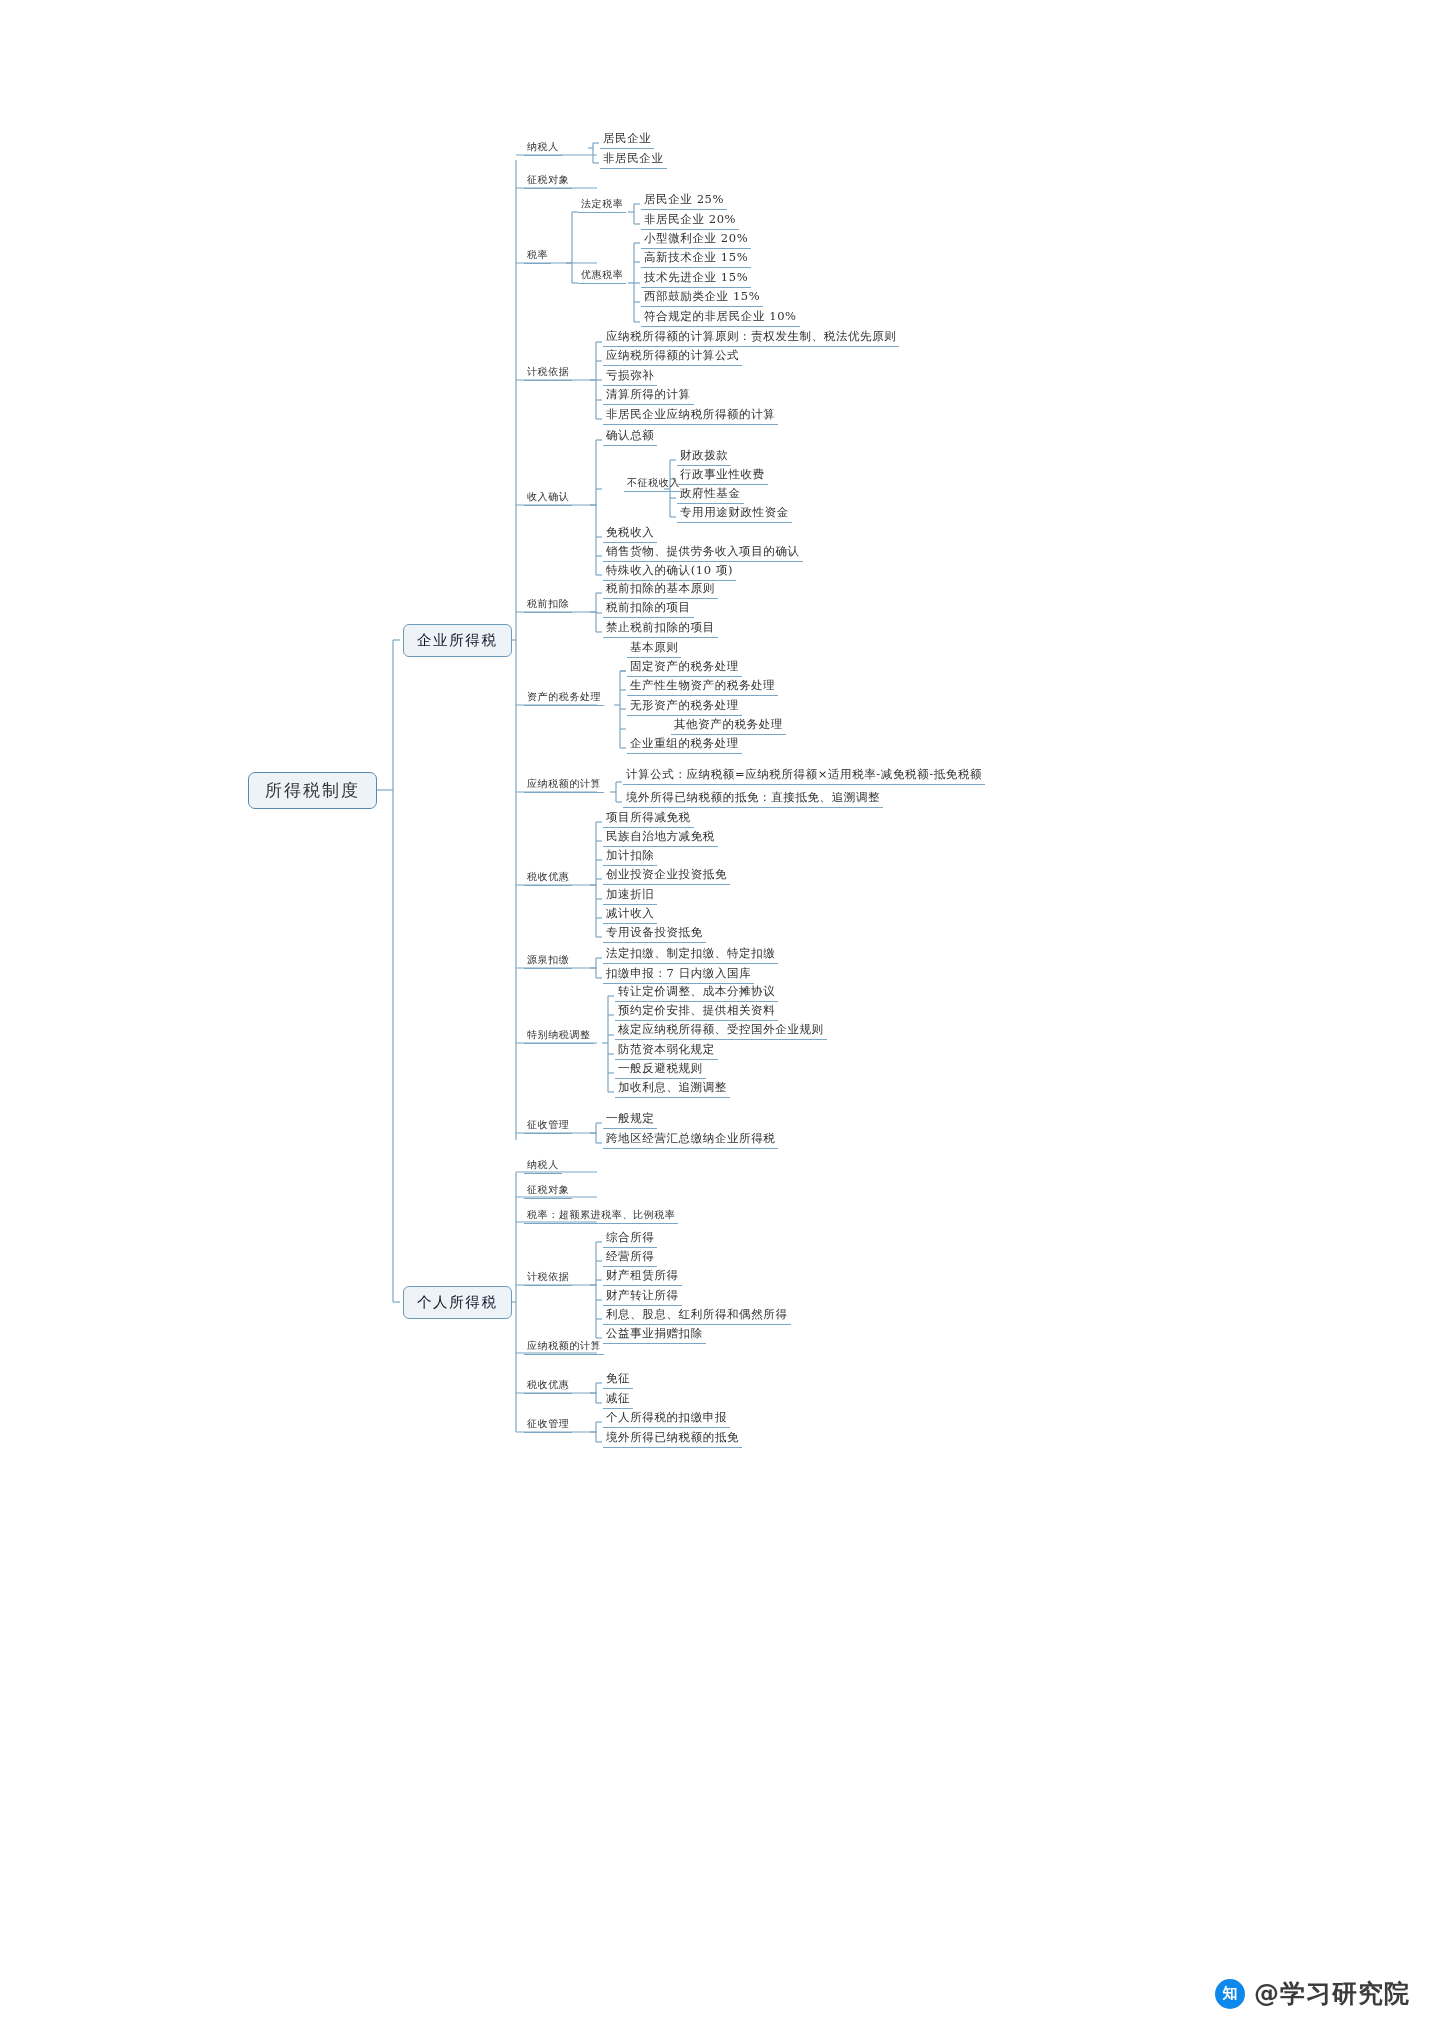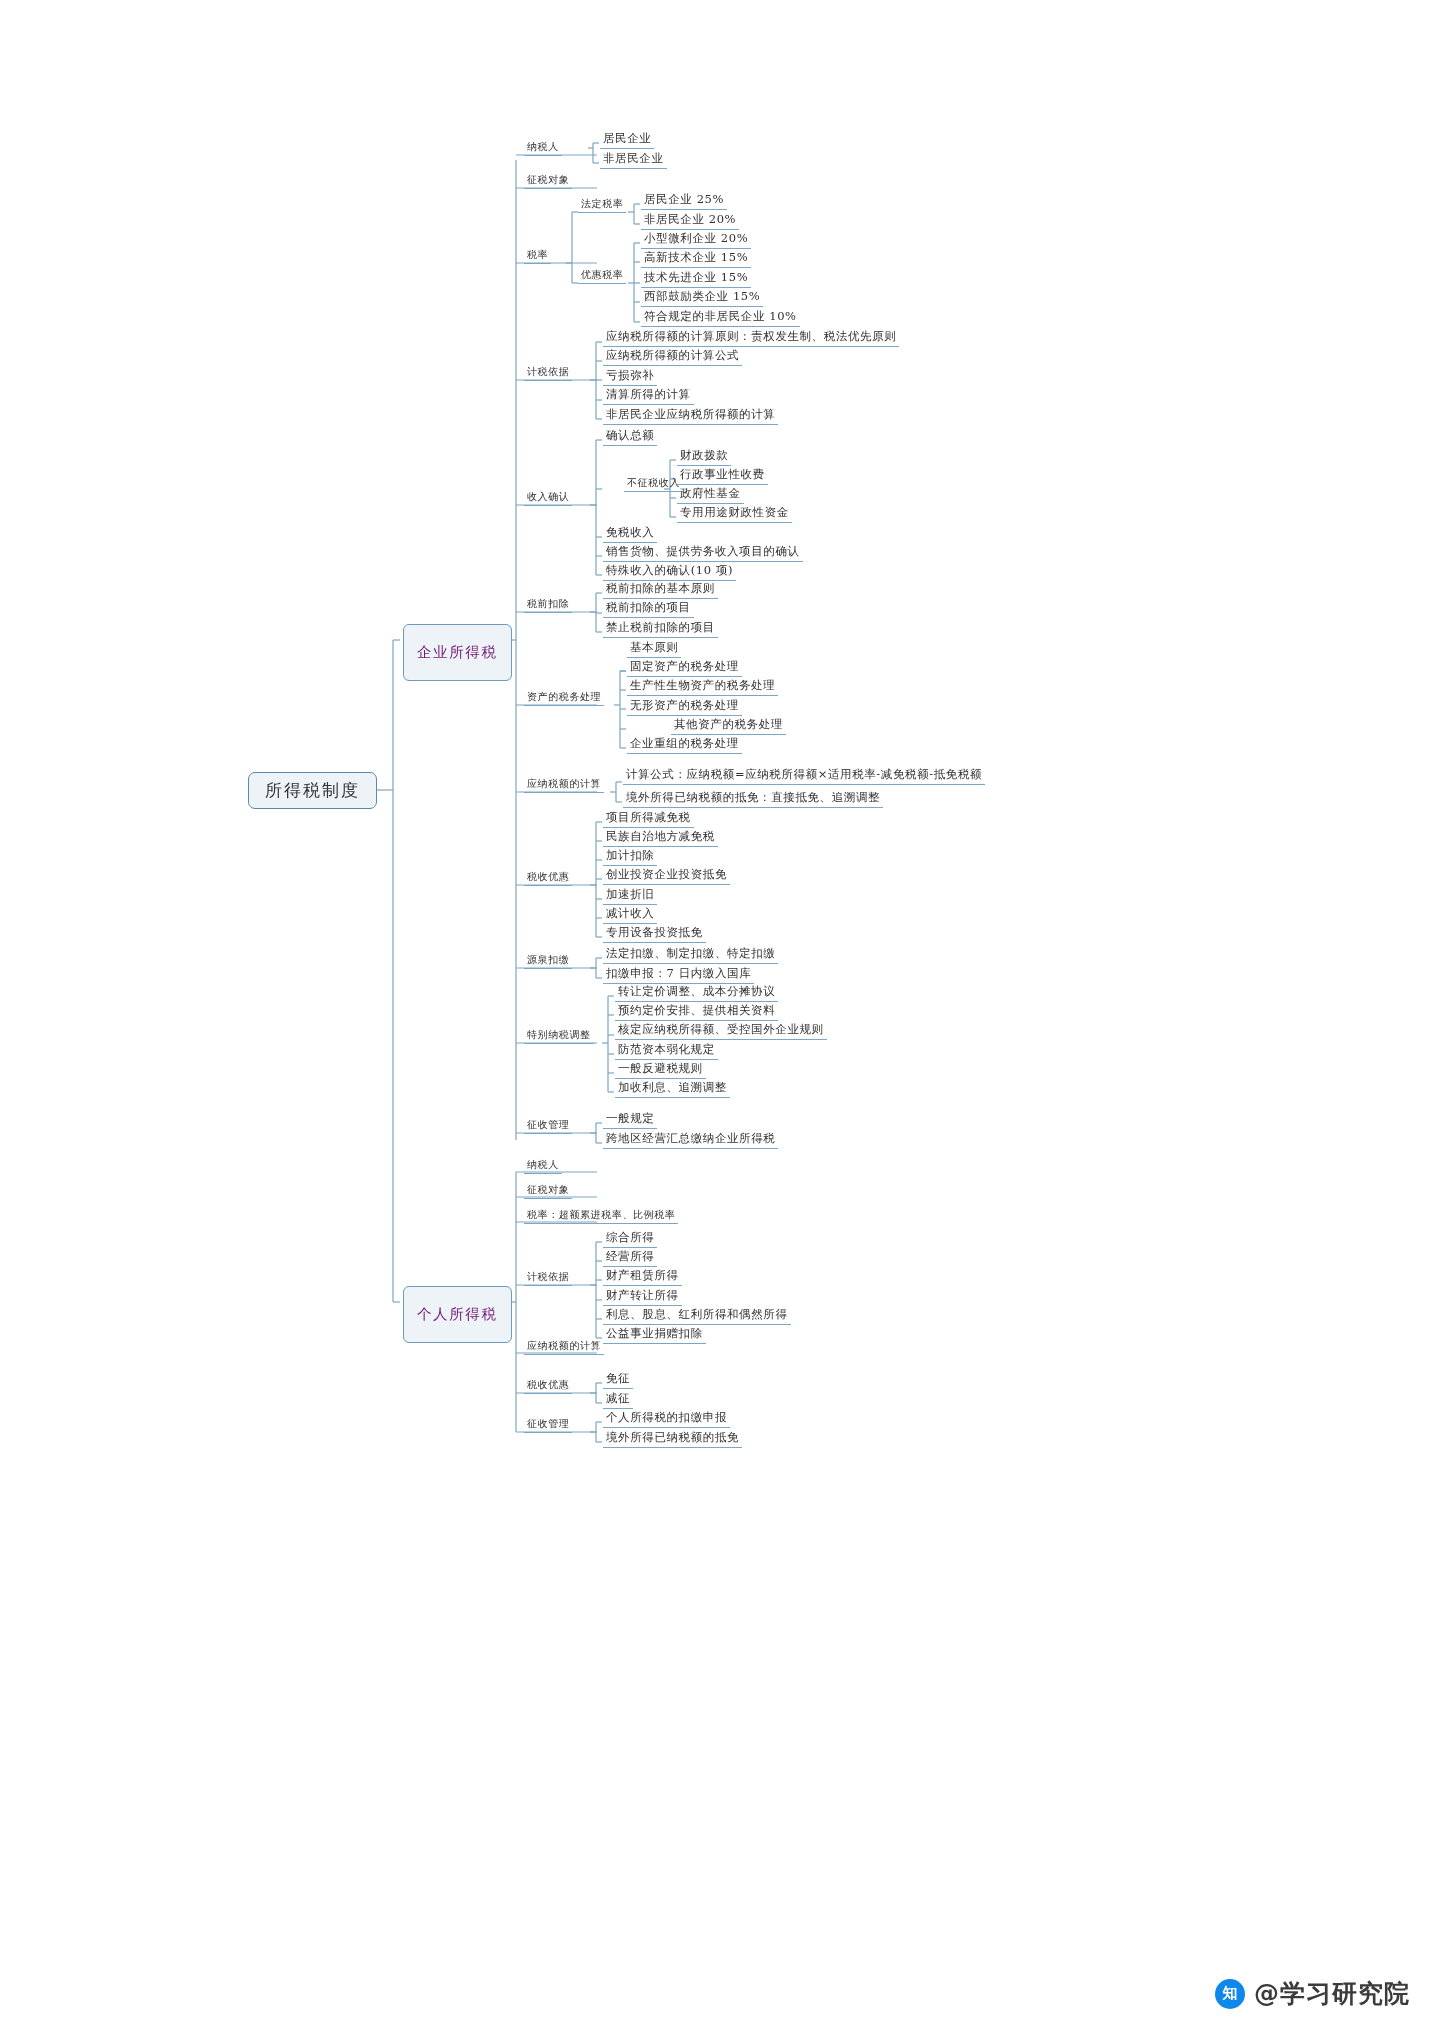--- a/index.html
+++ b/index.html
@@ -48,24 +48,24 @@
     letter-spacing: 2px;
     color: #333333;
     box-shadow: 0 0 0 0 transparent;
   }
 
   
   .node.lvl1 {
     border: 1.3px solid #6d9bbb;
     border-radius: 6px;
     background: #eef3f8;
-    padding: 20px 13px;
+    padding: 8px 13px;
     font-size: 14.5px;
     letter-spacing: 1.6px;
-    color: #701a75;
+    color: #0f172a;
   }
 
   
   .node.txt {
     font-size: 11.5px;
     letter-spacing: 0.6px;
     padding: 0 3px 3px 3px;
     border-bottom: 1.1px solid #7ba6c4;
     color: #2f2f2f;
   }

